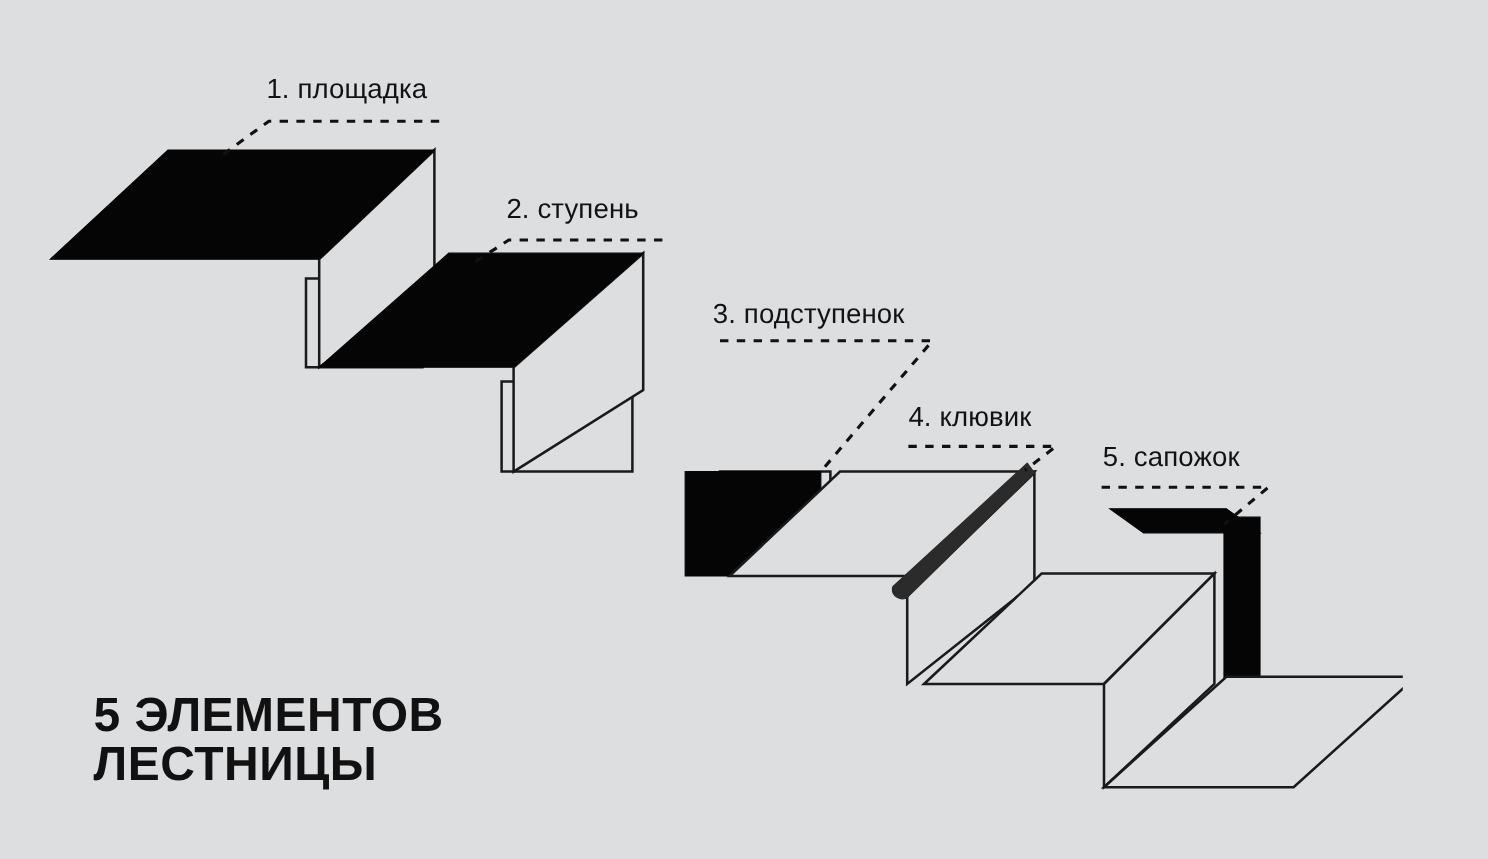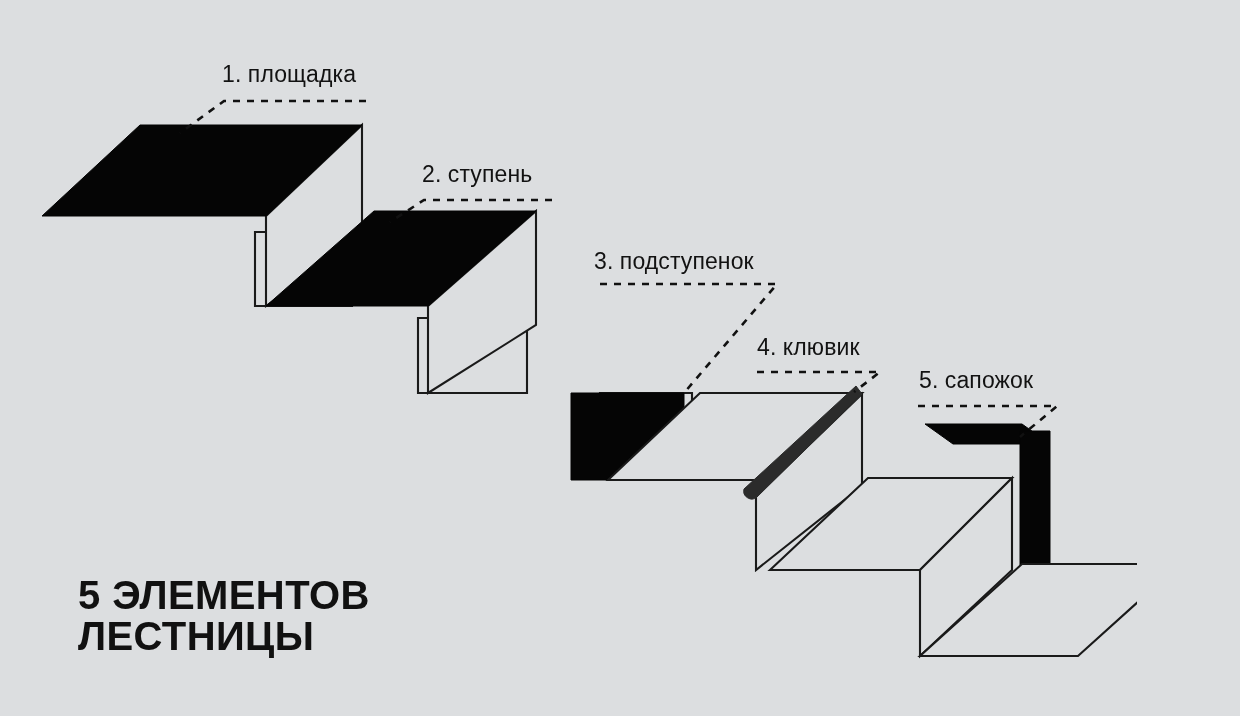--- a/index.html
+++ b/index.html
@@ -9,20 +9,21 @@
   }
   body {
     font-family: "Liberation Sans", sans-serif;
   }
   #stage {
     position: relative;
     width: 1137px;
     height: 716px;
     background: #dcdee0;
     overflow: hidden;
+    padding-left: 32px;
   }
   #diagram {
     position: absolute;
     left: 0;
     top: 0;
     width: 1240px;
     height: 716px;
     display: block;
   }
   .lbl {

